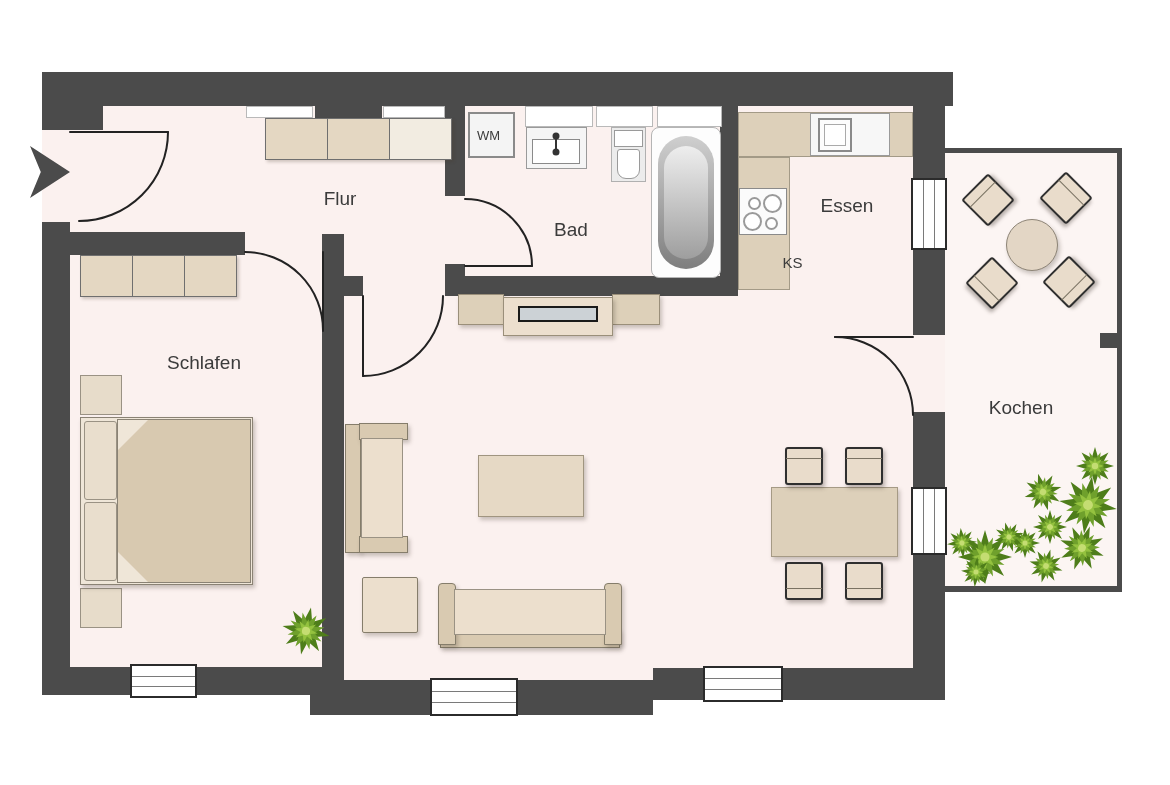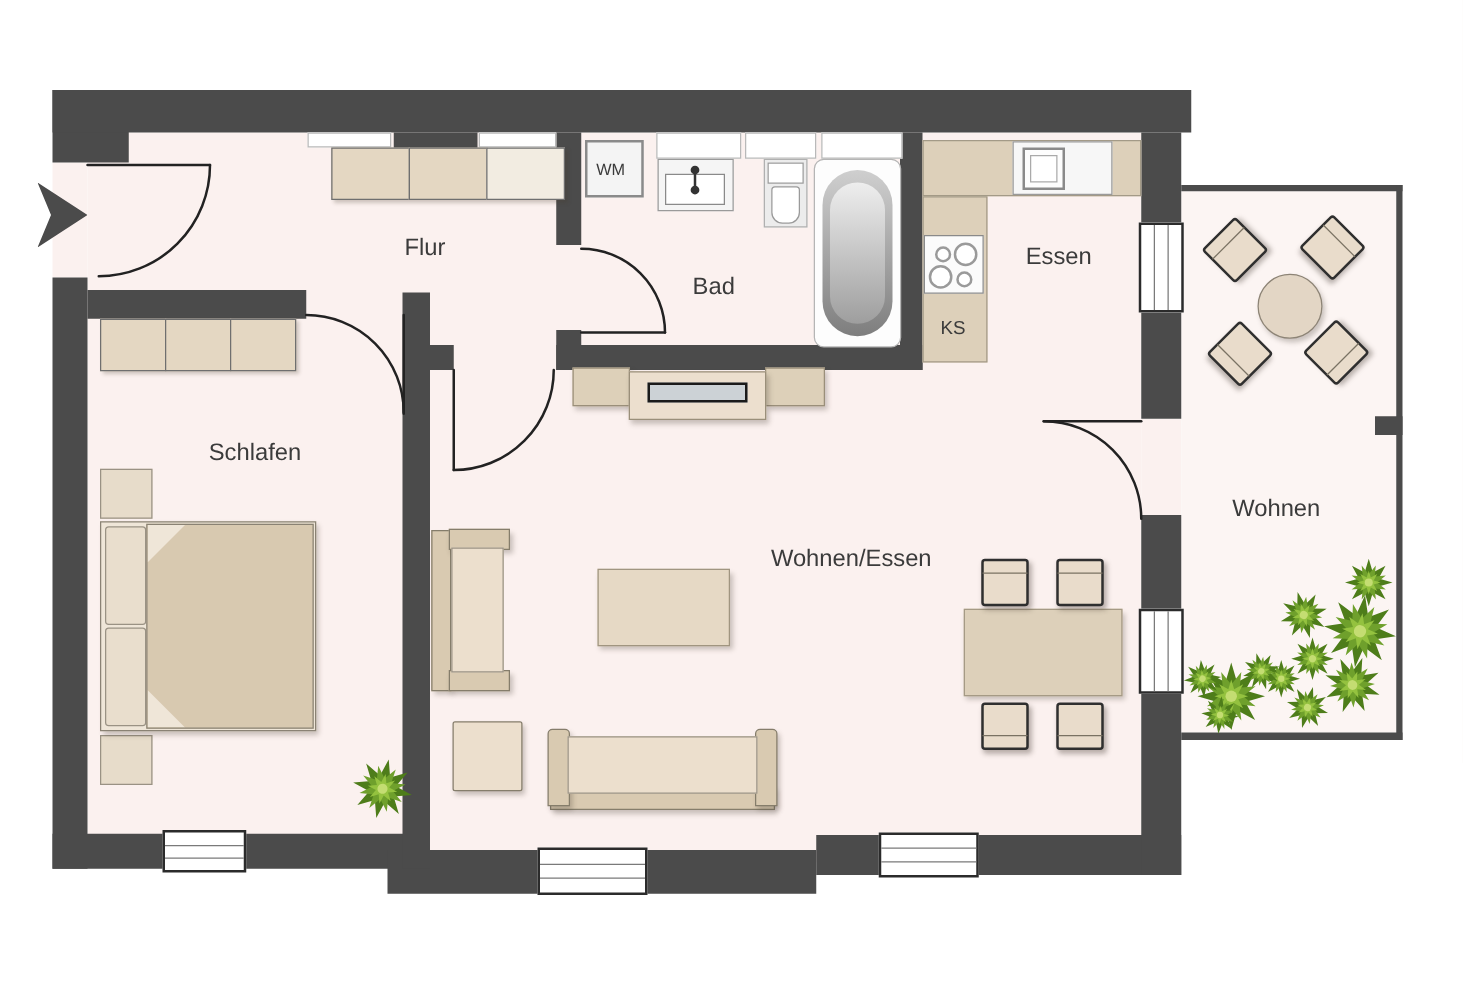--- a/index.html
+++ b/index.html
@@ -225,18 +225,17 @@
       <use href="#plant" transform="translate(1046,566) scale(1.7) rotate(15)"></use>
       <use href="#plant" transform="translate(962,543) scale(1.5) rotate(40)"></use>
       <use href="#plant" transform="translate(976,572) scale(1.5) rotate(5)"></use>
     </g>
   </svg>
 
   <div class="label" style="left:280px;top:188px;width:120px;">Flur</div>
   <div class="label" style="left:144px;top:352px;width:120px;">Schlafen</div>
   <div class="label" style="left:531px;top:219px;width:80px;">Bad</div>
   <div class="label" style="left:787px;top:195px;width:120px;">Essen</div>
-  <div class="label" style="left:591px;top:437px;width:180px;">Wohnen/Essen</div>
-  <div class="label" style="left:961px;top:397px;width:120px;">Wohnen</div>
+  <div class="label" style="left:961px;top:397px;width:120px;">Kochen</div>
   <div class="label mini" style="left:468px;top:128px;width:41px;">WM</div>
-  <div class="label ks" style="left:735px;top:254px;width:55px;">KS</div>
+  <div class="label ks" style="left:765px;top:254px;width:55px;">KS</div>
 
 </div>
 
 </body></html>

